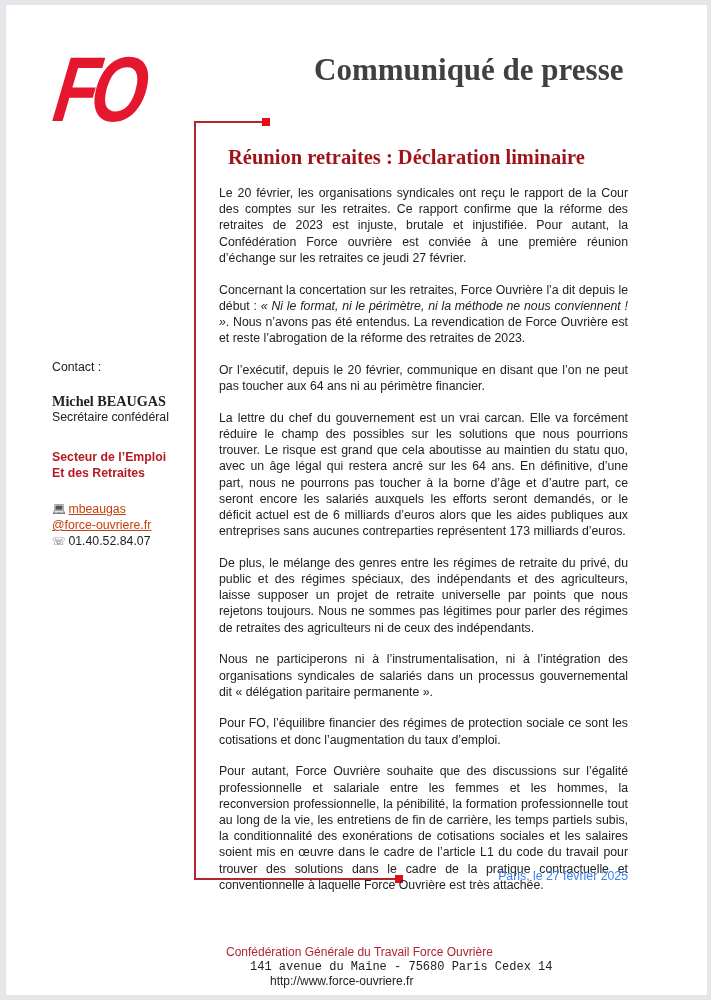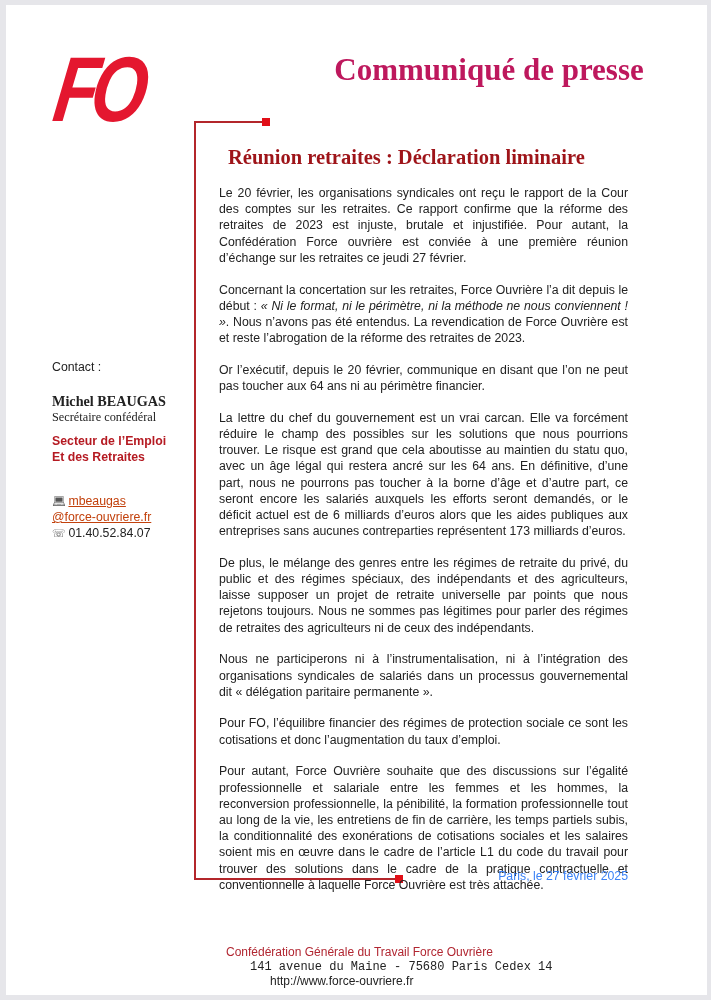--- a/index.html
+++ b/index.html
@@ -16,23 +16,23 @@
     .logo {
       position: absolute; left: 56px; top: 38px;
       font-family: "Liberation Sans", sans-serif;
       font-weight: bold; font-style: italic;
       font-size: 92px; line-height: 92px;
       color: #e4172f; letter-spacing: -9px;
       transform: skewX(-8deg) scaleX(0.78);
       transform-origin: left top;
     }
     .press-title {
-      position: absolute; left: 308px; top: 47px; width: 350px; text-align: center;
+      position: absolute; left: 308px; top: 47px; width: 350px; text-align: left;
       font-family: "Liberation Serif", "DejaVu Serif", serif;
-      font-weight: bold; font-size: 31px; color: #be185d;
+      font-weight: bold; font-size: 31px; color: #404040;
     }
     .frame-top { position:absolute; left:188px; top:116px; width:72px; height:2px; background:#b3262b; }
     .frame-left { position:absolute; left:188px; top:116px; width:2px; height:759px; background:#b3262b; }
     .frame-bottom { position:absolute; left:188px; top:873px; width:205px; height:2px; background:#b3262b; }
     .sq { position:absolute; width:8px; height:8px; background:#e10e17; }
     .sq.top { left:256px; top:113px; }
     .sq.bottom { left:389px; top:870px; }
     .headline {
       position: absolute; left: 222px; top: 141px;
       font-family: "Liberation Serif", "DejaVu Serif", serif;
@@ -52,23 +52,23 @@
     }
     .contact {
       position: absolute; left: 46px; top: 354px; width: 140px;
       font-size: 12.3px; color: #222; line-height: 16px;
     }
     .contact .label { margin-bottom: 18px; }
     .contact .name {
       font-family: "Liberation Serif", "DejaVu Serif", serif;
       font-weight: bold; font-size: 14.2px;
     }
-    .contact .role { margin-bottom: 8px; font-family: Liberation Serif, serif; }
+    .contact .role { margin-bottom: 24px; }
     .contact .sector { color: #b51a22; font-weight: bold; }
-    .contact .sector-block { margin-bottom: 28px; }
+    .contact .sector-block { margin-bottom: 20px; }
     .contact a { color: #c2410c; text-decoration: underline; }
     .contact .icon { display: inline-block; width: 13px; font-size: 11px; color: #555; }
     .footer {
       position: absolute; left: 150px; top: 940px; width: 460px;
       font-size: 12px; color: #222; line-height: 14.5px;
     }
     .footer .org { color: #b12631; padding-left: 70px; }
     .footer .addr { padding-left: 94px; font-family: Liberation Mono, monospace; }
     .footer .url { padding-left: 114px; }
   </style>

